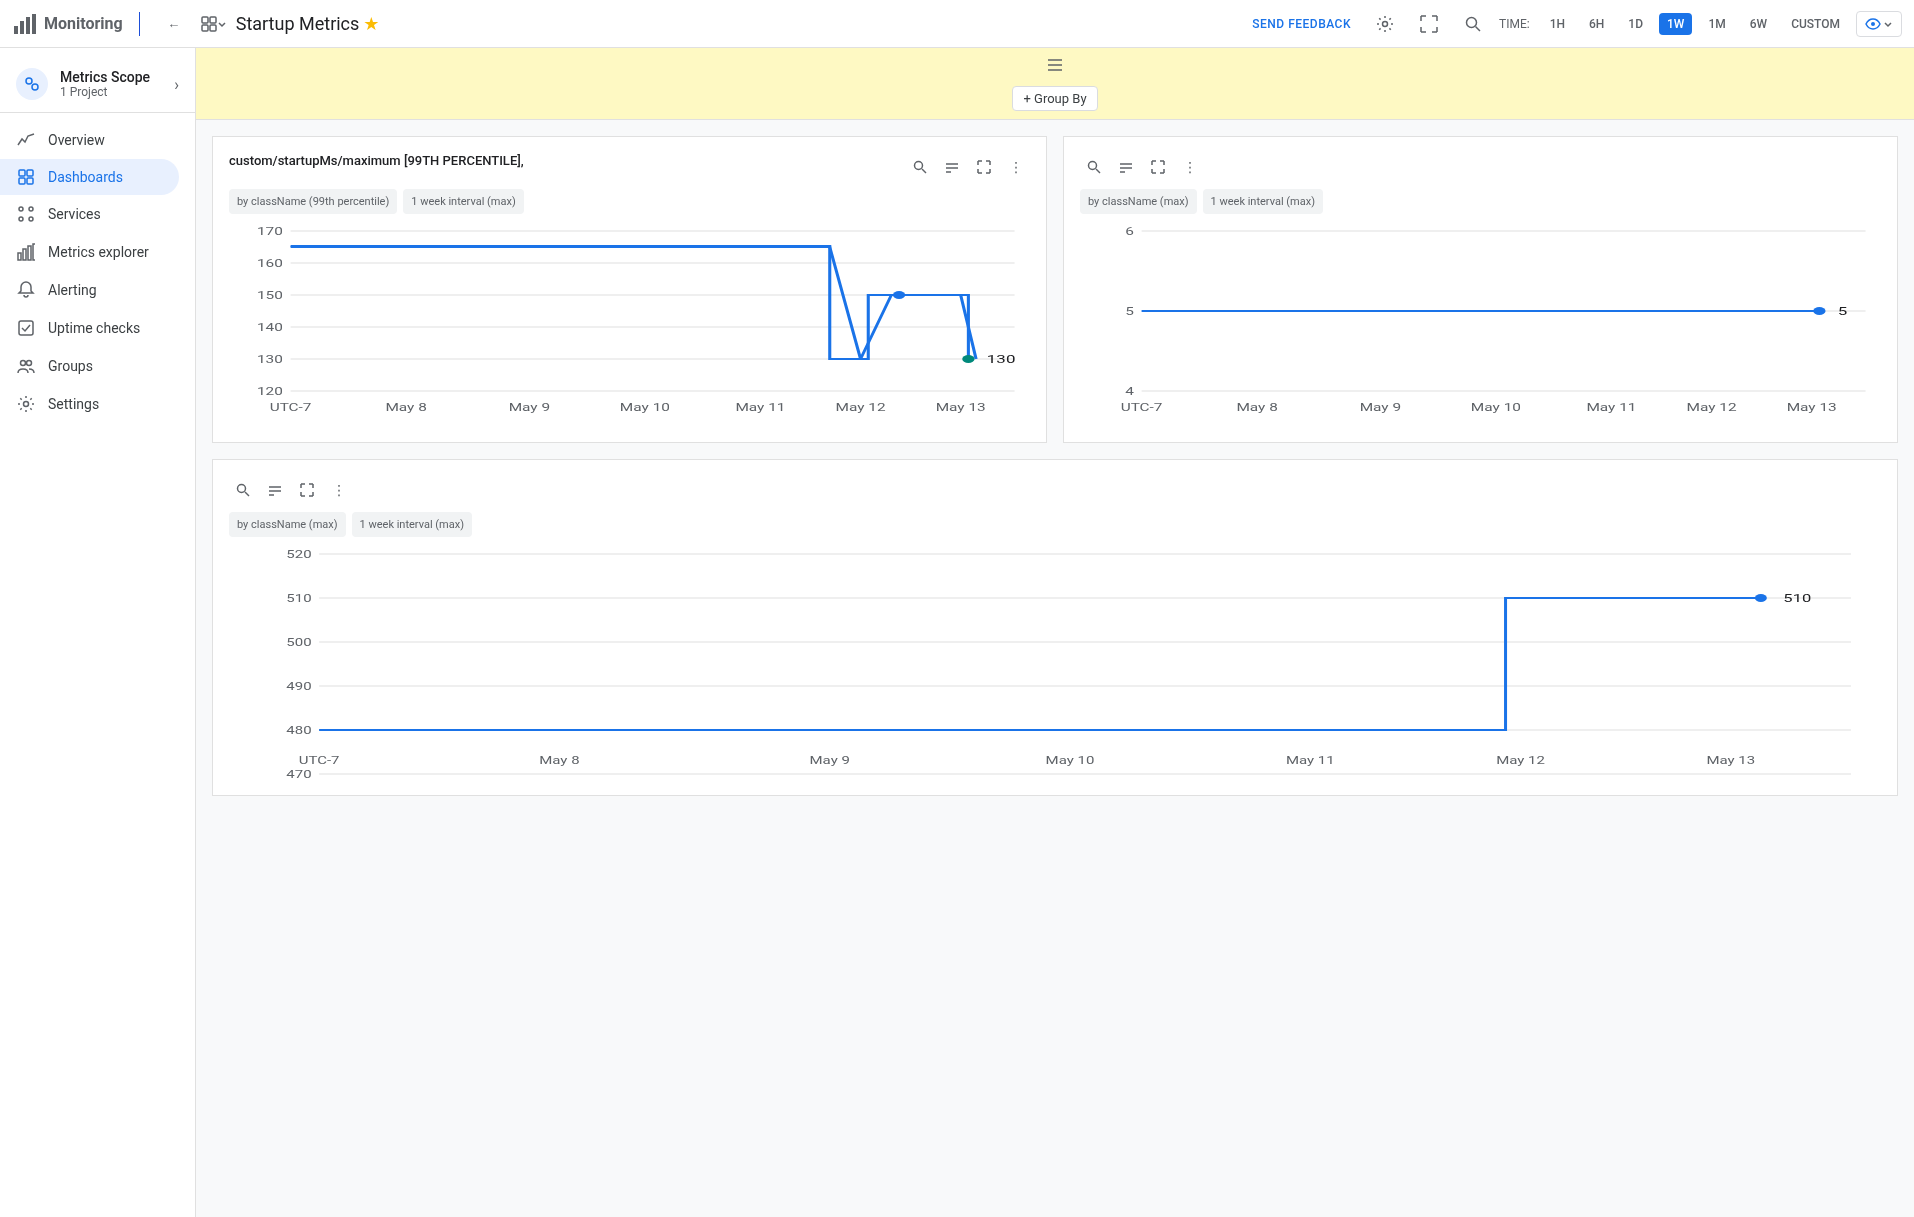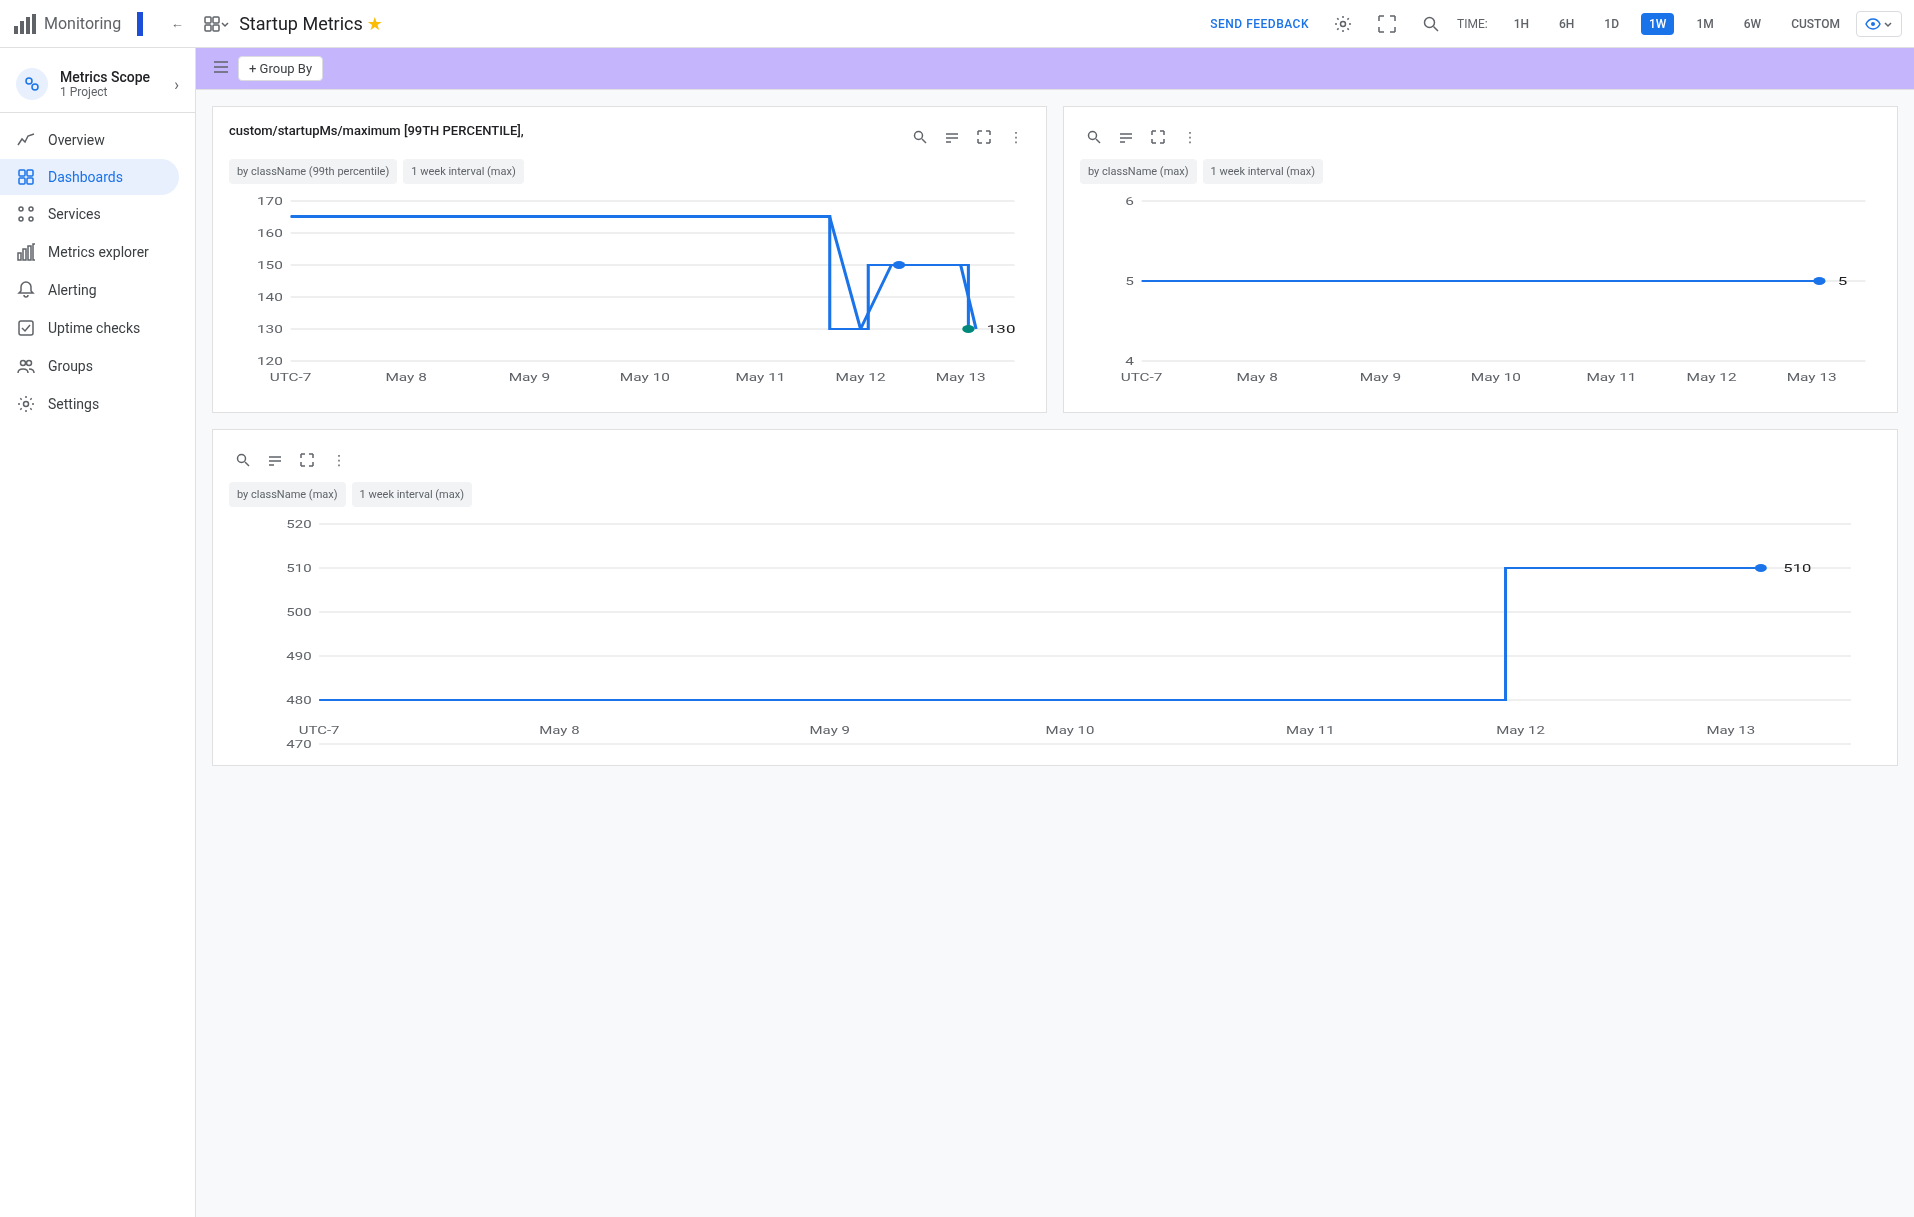--- a/index.html
+++ b/index.html
@@ -1,28 +1,28 @@
 <!DOCTYPE html>
 <html><head>
   <meta charset="utf-8">
   <style>
     * { box-sizing: border-box; margin: 0; padding: 0; }
     body { font-family: 'Roboto', Arial, sans-serif; font-size: 13px; background: #f8f9fa; color: #202124; display: flex; flex-direction: column; height: 100vh; overflow: hidden; }
 
     
     .topbar { display: flex; align-items: center; height: 48px; background: #fff; border-bottom: 1px solid #e0e0e0; padding: 0 12px; gap: 8px; flex-shrink: 0; }
-    .topbar-logo { display: flex; align-items: center; gap: 8px; color: #5f6368; font-size: 16px; font-weight: 400; padding-right: 16px; border-right: 6px solid #1d4ed8; margin-right: 8px; }
+    .topbar-logo { display: flex; align-items: center; gap: 8px; color: #5f6368; font-size: 16px; font-weight: 700; padding-right: 16px; border-right: 1px solid #1d4ed8; margin-right: 8px; }
     .topbar-logo svg { width: 24px; height: 24px; }
     .topbar-nav { display: flex; align-items: center; gap: 4px; }
     .topbar-title { font-size: 18px; color: #202124; font-weight: 400; }
     .topbar-star { color: #fbbc04; font-size: 18px; }
     .topbar-spacer { flex: 1; }
     .topbar-feedback { color: #1a73e8; font-size: 12px; font-weight: 500; letter-spacing: 0.5px; cursor: pointer; padding: 8px; }
     .topbar-icon-btn { width: 36px; height: 36px; display: flex; align-items: center; justify-content: center; border-radius: 50%; cursor: pointer; color: #5f6368; }
-    .time-controls { display: flex; align-items: center; gap: 14px; }
+    .time-controls { display: flex; align-items: center; gap: 8px; }
     .time-label { color: #5f6368; font-size: 12px; margin-right: 4px; }
     .time-btn { padding: 4px 8px; border-radius: 4px; font-size: 12px; color: #5f6368; cursor: pointer; font-weight: 500; }
     .time-btn.active { background: #1a73e8; color: #fff; }
     .eye-btn { display: flex; align-items: center; gap: 2px; background: #fff; border: 1px solid #dadce0; border-radius: 4px; padding: 4px 8px; cursor: pointer; color: #5f6368; }
 
     
     .main-layout { display: flex; flex: 1; overflow: hidden; }
 
     
     .sidebar { width: 196px; background: #fff; border-right: 1px solid #e0e0e0; display: flex; flex-direction: column; overflow-y: auto; flex-shrink: 0; padding-top: 8px; }
@@ -34,21 +34,21 @@
     .scope-arrow { color: #5f6368; font-size: 16px; }
     .sidebar-item { display: flex; align-items: center; gap: 12px; padding: 10px 16px; cursor: pointer; border-radius: 0 24px 24px 0; margin-right: 16px; color: #3c4043; font-size: 14px; }
     .sidebar-item.active { background: #e8f0fe; color: #1a73e8; }
     .sidebar-item.active .sidebar-icon { color: #1a73e8; }
     .sidebar-icon { font-size: 18px; color: #5f6368; width: 20px; display: flex; align-items: center; justify-content: center; }
 
     
     .content { flex: 1; overflow-y: auto; background: #f8f9fa; }
 
     
-    .content-toolbar { display: flex; align-items: center; gap: 8px; padding: 8px 16px; background: #c4b5fd; border-bottom: 1px solid #e0e0e0; }
+    .content-toolbar { display: flex; align-items: center; gap: 8px; padding: 8px 16px; background: #fef9c3; border-bottom: 1px solid #e0e0e0; flex-direction: column; }
     .toolbar-menu-icon { color: #5f6368; cursor: pointer; font-size: 18px; }
     .group-by-btn { display: flex; align-items: center; gap: 4px; border: 1px solid #dadce0; border-radius: 4px; padding: 4px 10px; cursor: pointer; font-size: 13px; color: #3c4043; background: #fff; }
     .filter-input { border: none; outline: none; font-size: 13px; color: #5f6368; flex: 1; background: transparent; }
 
     
     .dashboard-grid { padding: 16px; display: grid; grid-template-columns: 1fr 1fr; gap: 16px; }
     .chart-card { background: #fff; border-radius: 0; border: 1px solid #e0e0e0; padding: 16px; }
     .chart-header { display: flex; align-items: flex-start; justify-content: space-between; margin-bottom: 8px; }
     .chart-title { font-size: 13px; color: #202124; font-weight: 500; flex: 1; }
     .chart-actions { display: flex; gap: 4px; }

